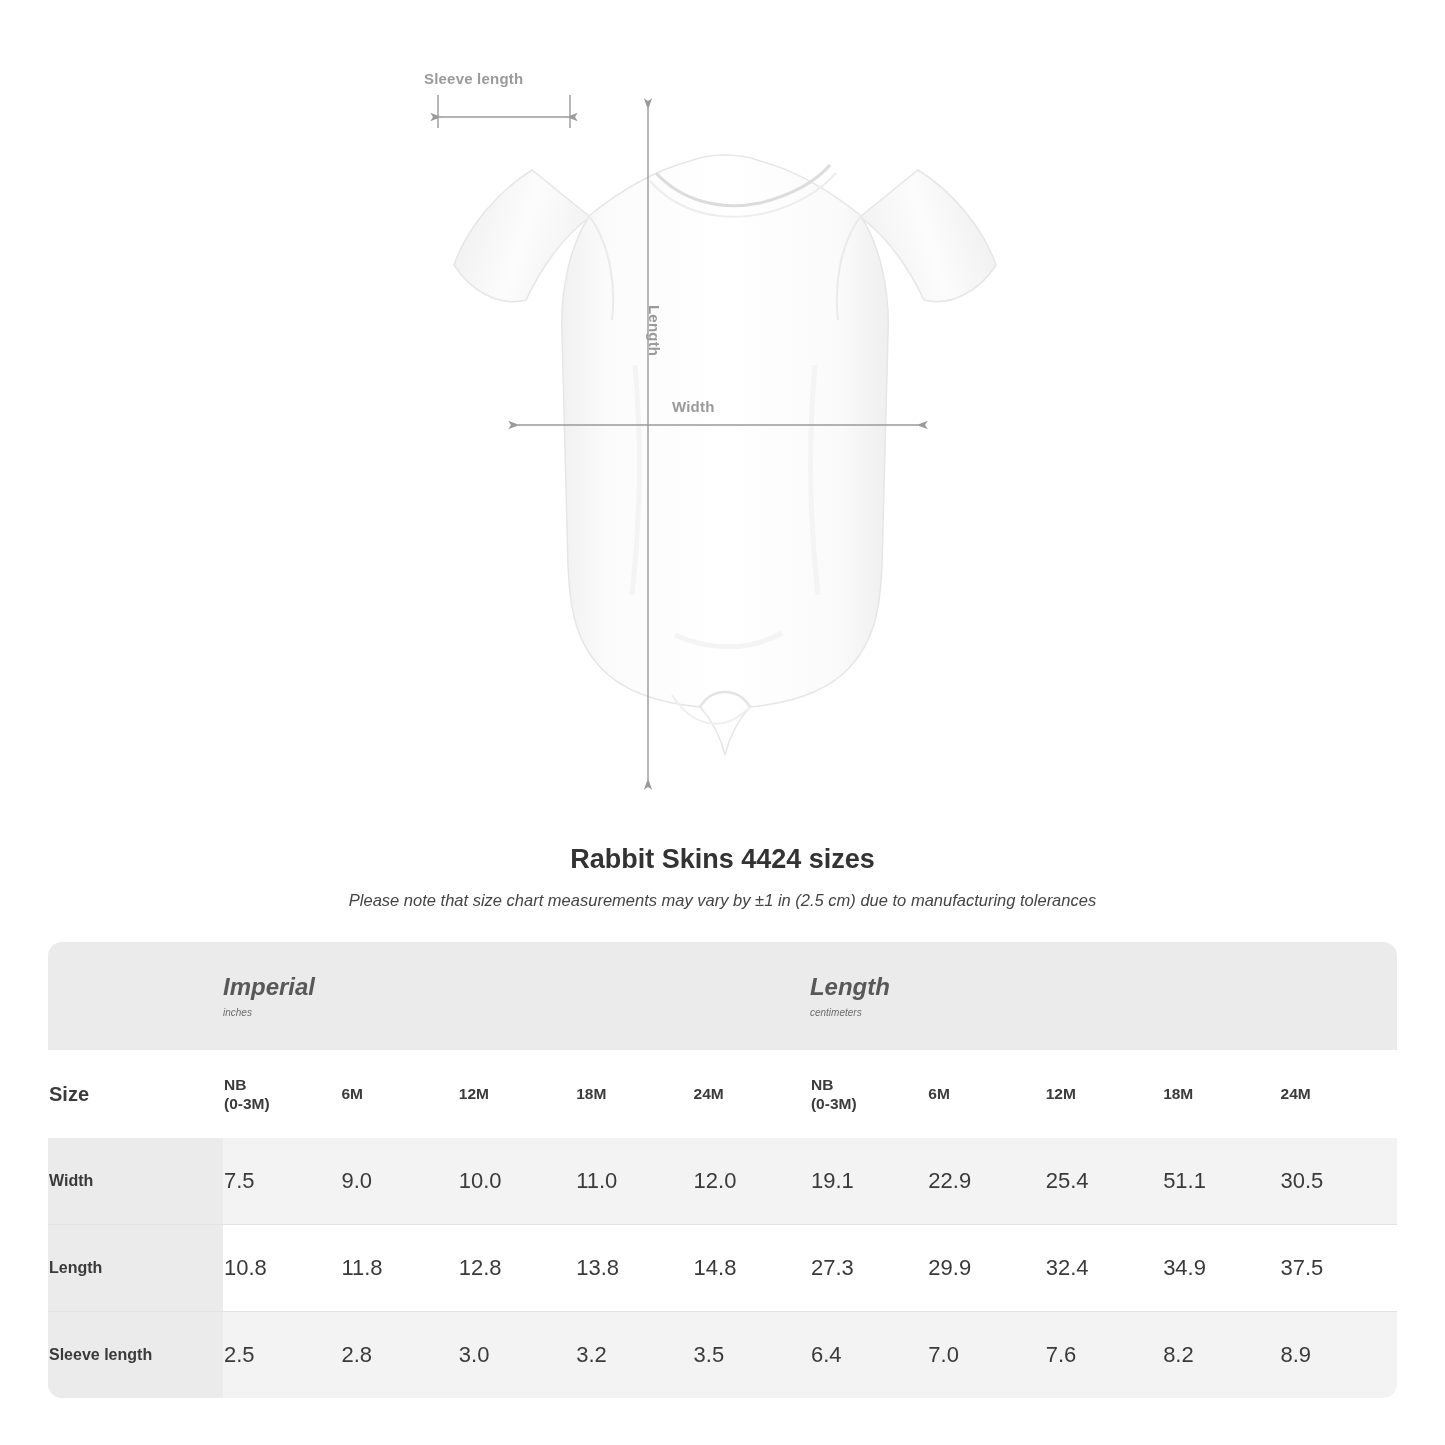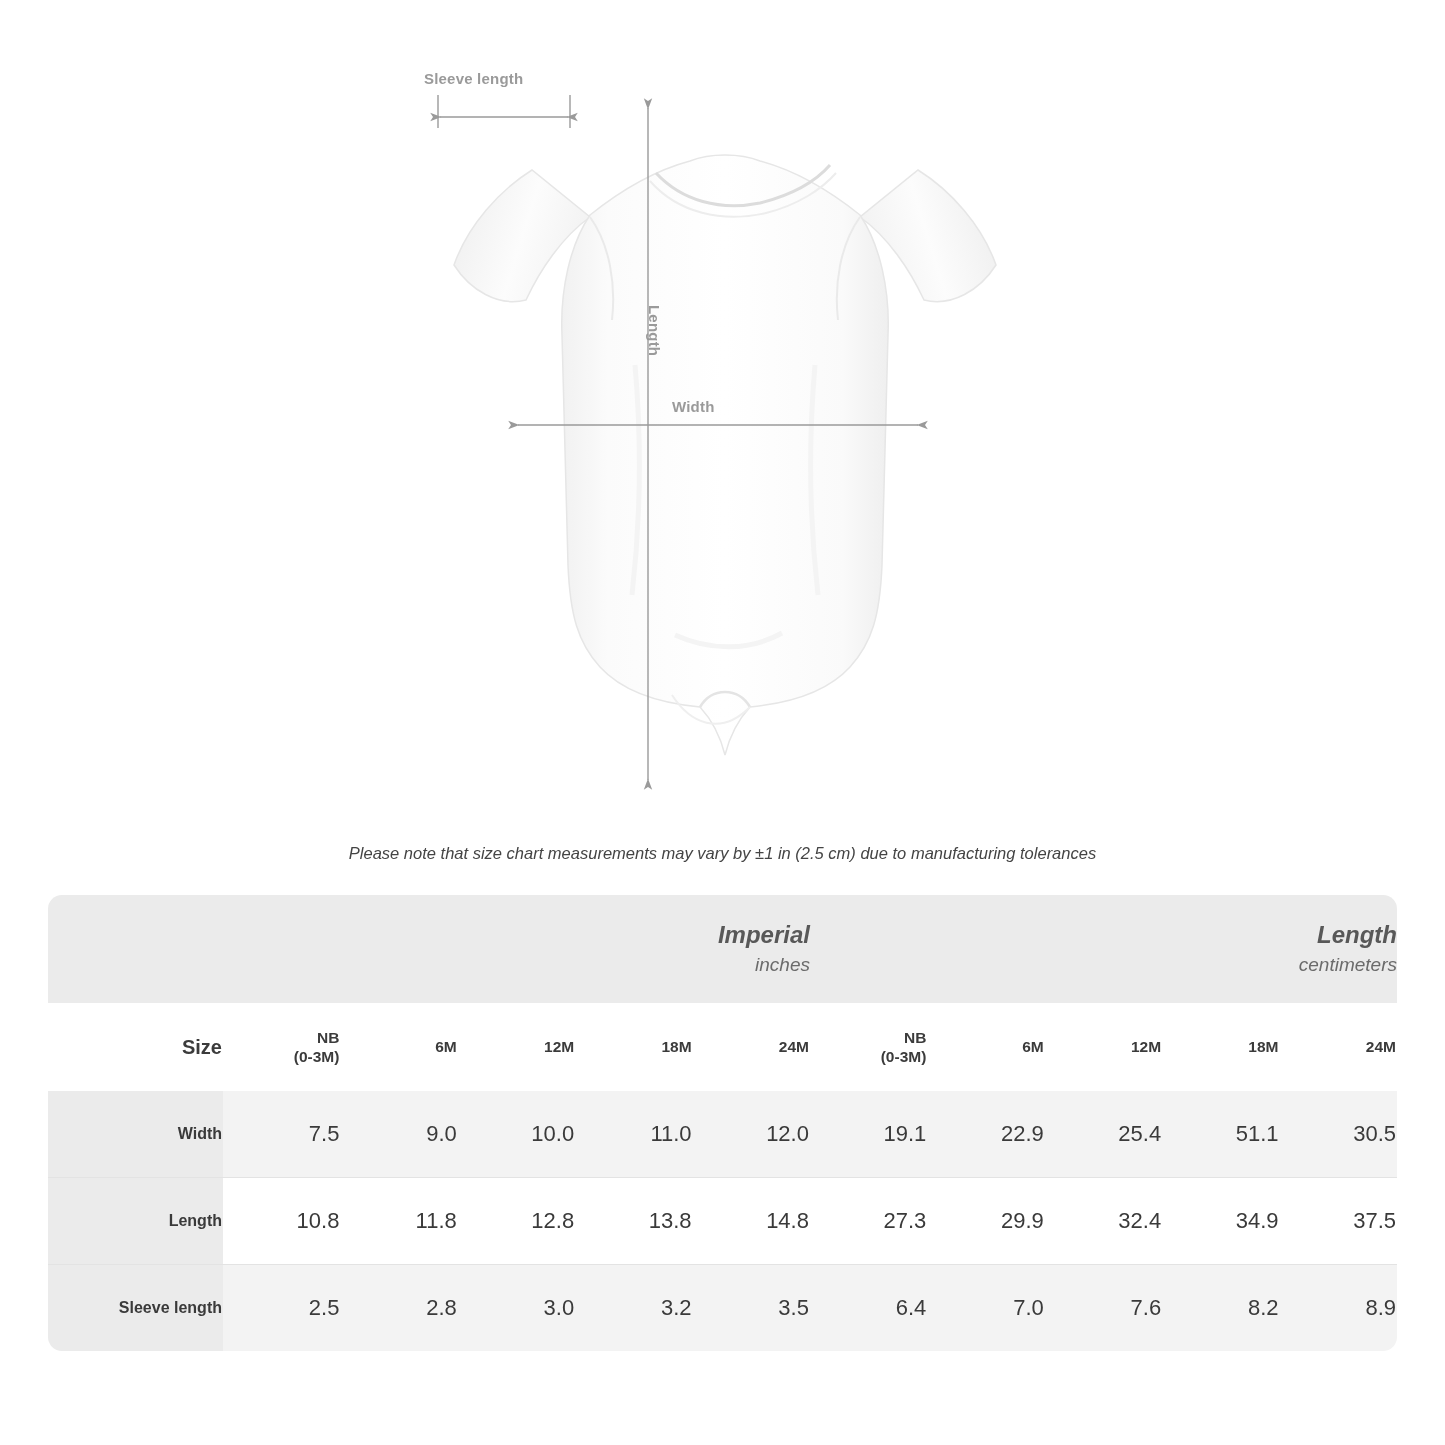--- a/index.html
+++ b/index.html
@@ -69,38 +69,38 @@
     border-radius: 14px;
     overflow: hidden;
   }
   table.size-table {
     width: 1349px;
     border-collapse: collapse;
     table-layout: fixed;
   }
   table.size-table td, table.size-table th {
     border: 0;
-    text-align: right;
+    text-align: left;
     vertical-align: middle;
   }
   .col-label { width: 175px; }
   .unit-head {
     background: #ebebeb;
     height: 108px;
     padding: 0;
   }
   .unit-head .u-title {
     font-size: 24px;
     font-weight: bold;
     font-style: italic;
     color: #585858;
     line-height: 1.1;
   }
   .unit-head .u-sub {
-    font-size: 19px;
+    font-size: 10px;
     font-style: italic;
     color: #6b6b6b;
     margin-top: 6px;
   }
   .header-row td {
     background: #ffffff;
     height: 86px;
     font-size: 15.5px;
     font-weight: bold;
     color: #3b3b3b;
@@ -207,20 +207,21 @@
 
     <line x1="518" y1="425" x2="918" y2="425" stroke="#9a9a9a" stroke-width="1.4" marker-start="url(#arrS)" marker-end="url(#arrE)"></line>
   </svg>
 
   <div class="dim-label label-sleeve">Sleeve length</div>
   <div class="dim-label label-width">Width</div>
   <div class="dim-label label-length">Length</div>
 </div>
 
 <div class="title-block">
+  <h1 class="chart-title">Rabbit Skins 4424 sizes</h1>
   <p class="chart-note">Please note that size chart measurements may vary by ±1 in (2.5 cm) due to manufacturing tolerances</p>
 </div>
 
 <div class="table-wrap">
   <table class="size-table">
     <colgroup>
       <col class="col-label">
       <col>
         <col>
         <col>

